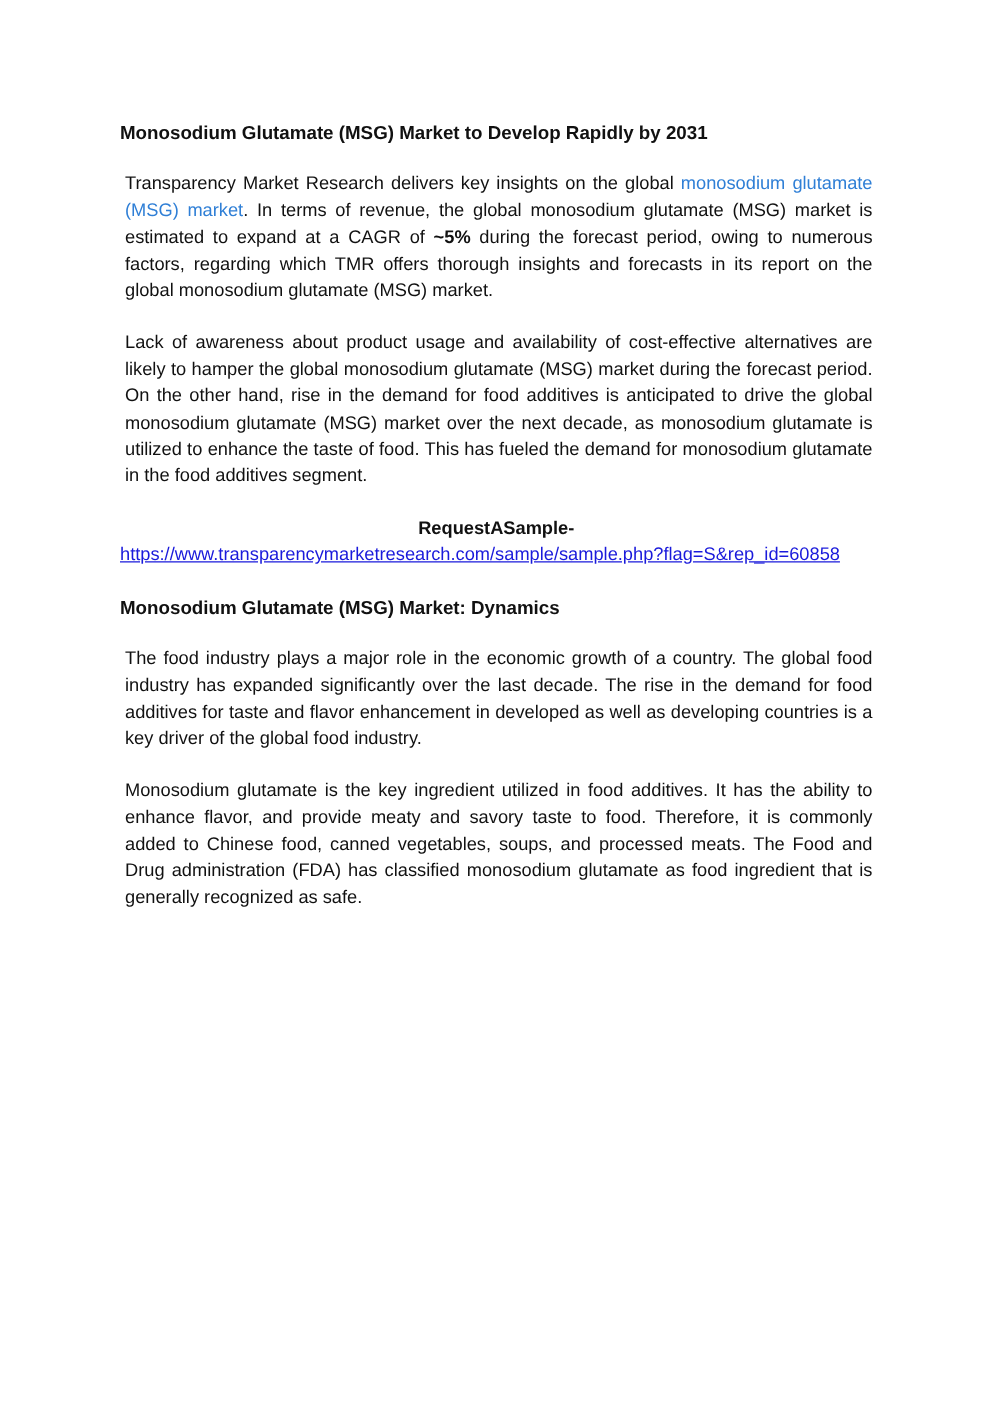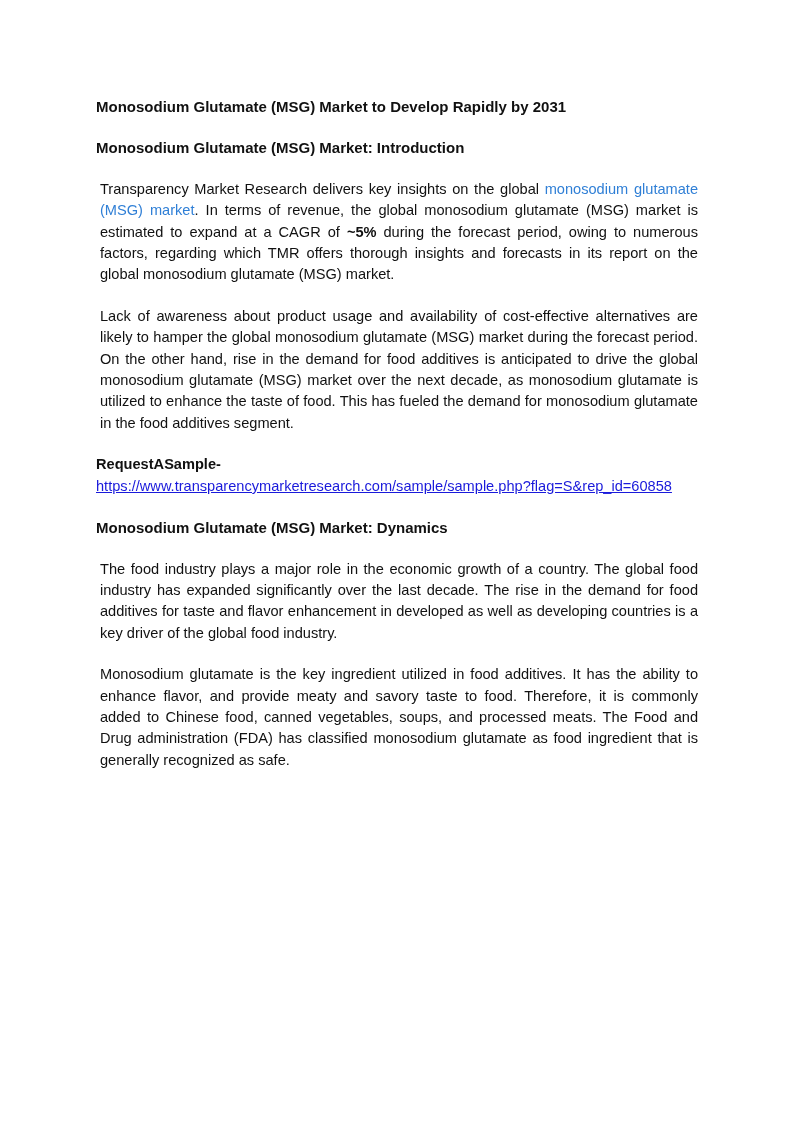--- a/index.html
+++ b/index.html
@@ -8,29 +8,28 @@
     position: absolute; left: 96px; top: 96px; width: 602px;
     font-family: "Liberation Sans", sans-serif;
     font-size: 14.6px; line-height: 21.4px; color: #111111;
   }
   h1, h2 { font-size: 15px; font-weight: bold; margin: 0; line-height: 21.4px; }
   h1 { margin-bottom: 20px; }
   h2 { margin-bottom: 20px; }
   p { margin: 0 0 20px 4px; text-align: justify; }
   a.kw { color: #2f7fd6; text-decoration: none; }
   a.url { color: #1a1adb; word-break: break-all; }
-  .req { display: flex; justify-content: flex-start; font-weight: bold; }
+  .req { display: flex; justify-content: center; font-weight: bold; }
   .reqblock { margin-bottom: 20px; }
 </style>
 </head>
 <body>
 
 <div class="page">
   <h1>Monosodium Glutamate (MSG) Market to Develop Rapidly by 2031</h1>
-  <h2>Monosodium Glutamate (MSG) Market: Introduction</h2>
   <p><span>Transparency Market Research delivers key insights on the global </span><a class="kw" href="#">monosodium glutamate (MSG) market</a><span>. In terms of revenue, the global monosodium glutamate (MSG) market is estimated to expand at a CAGR of </span><b>~5%</b><span> during the forecast period, owing to numerous factors, regarding which TMR offers thorough insights and forecasts in its report on the global monosodium glutamate (MSG) market.</span></p>
   <p>Lack of awareness about product usage and availability of cost-effective alternatives are likely to hamper the global monosodium glutamate (MSG) market during the forecast period. On the other hand, rise in the demand for food additives is anticipated to drive the global monosodium glutamate (MSG) market over the next decade, as monosodium glutamate is utilized to enhance the taste of food. This has fueled the demand for monosodium glutamate in the food additives segment.</p>
   <div class="reqblock">
     <div class="req">
       <span>Request</span>
       <span>A</span>
       <span>Sample-</span>
     </div>
     <a class="url" href="#">https://www.transparencymarketresearch.com/sample/sample.php?flag=S&amp;rep_id=60858</a>
   </div>

